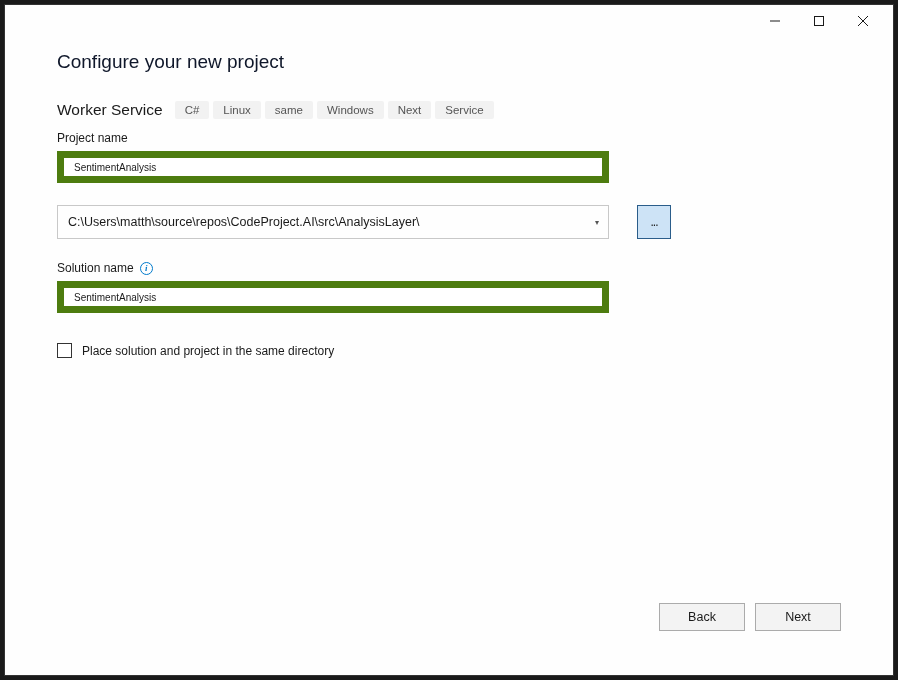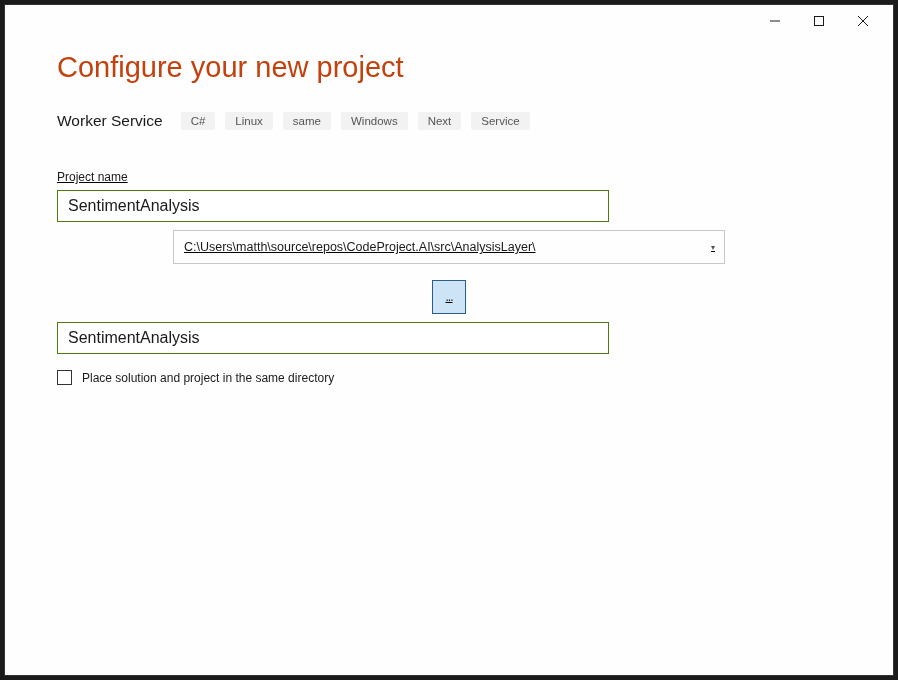--- a/index.html
+++ b/index.html
@@ -39,46 +39,46 @@
       color: #1a1a1a;
     }
     .win-btn svg { display: block; }
     .content {
       padding: 14px 52px 0 52px;
       flex: 1;
       display: flex;
       flex-direction: column;
     }
     .page-title {
-      font-size: 29px;
+      font-size: 19px;
       font-weight: 400;
-      color: #c2410c;
+      color: #0f172a;
       margin-bottom: 28px;
     }
     .template-row {
       display: flex;
       align-items: center;
-      gap: 10px;
-      margin-bottom: 40px;
+      gap: 4px;
+      margin-bottom: 12px;
       text-align: right;
     }
     .template-name {
       font-size: 15.5px;
       font-weight: 400;
       color: #1a1a1a;
       margin-right: 8px;
     }
     .tag {
       background: #f2f2f2;
       color: #555;
       font-size: 11.5px;
       padding: 3px 10px;
       border-radius: 2px;
     }
-    .field-group { margin-bottom: 8px; text-decoration: underline; }
+    .field-group { margin-bottom: 22px; }
     .field-label {
       font-size: 12px;
       color: #1a1a1a;
       margin-bottom: 6px;
       display: flex;
       align-items: center;
       gap: 6px;
     }
     .info-icon {
       width: 13px;
@@ -90,32 +90,31 @@
       justify-content: center;
       font-size: 9px;
       color: #007acc;
       font-family: Georgia, serif;
       font-style: italic;
       font-weight: bold;
     }
     .text-input {
       width: 552px;
       height: 32px;
-      border: 1px solid #4d7c0f;
+      border: 7px solid #4d7c0f;
       padding: 0 10px;
-      font-size: 16px;
+      font-size: 10px;
       color: #1a1a1a;
       font-family: inherit;
       outline: none;
     }
     .location-row {
       display: flex;
       align-items: center;
-      gap: 16px;
-      flex-direction: column;
+      gap: 28px;
     }
     .combo {
       width: 552px;
       height: 34px;
       border: 1px solid #c8c8c8;
       display: flex;
       align-items: center;
       padding-left: 10px;
       position: relative;
     }
@@ -225,22 +224,30 @@
       <div class="location-row">
         <div class="combo">
           <span class="combo-text">C:\Users\matth\source\repos\CodeProject.AI\src\AnalysisLayer\</span>
           <span class="combo-arrow">▾</span>
         </div>
         <div class="browse-btn">...</div>
       </div>
     </div>
 
     <div class="field-group">
+      <div class="field-label">
+        <span>Solution name</span>
+        <span class="info-icon">i</span>
+      </div>
       <input type="text" class="text-input" value="SentimentAnalysis" style="">
     </div>
 
     <div class="checkbox-row">
       <div class="checkbox"></div>
       <span class="checkbox-label">Place solution and project in the same directory</span>
     </div>
   </div>
 
+  <div class="footer">
+    <button class="nav-btn">Back</button>
+    <button class="nav-btn">Next</button>
+  </div>
 </div>
 
 </body></html>

